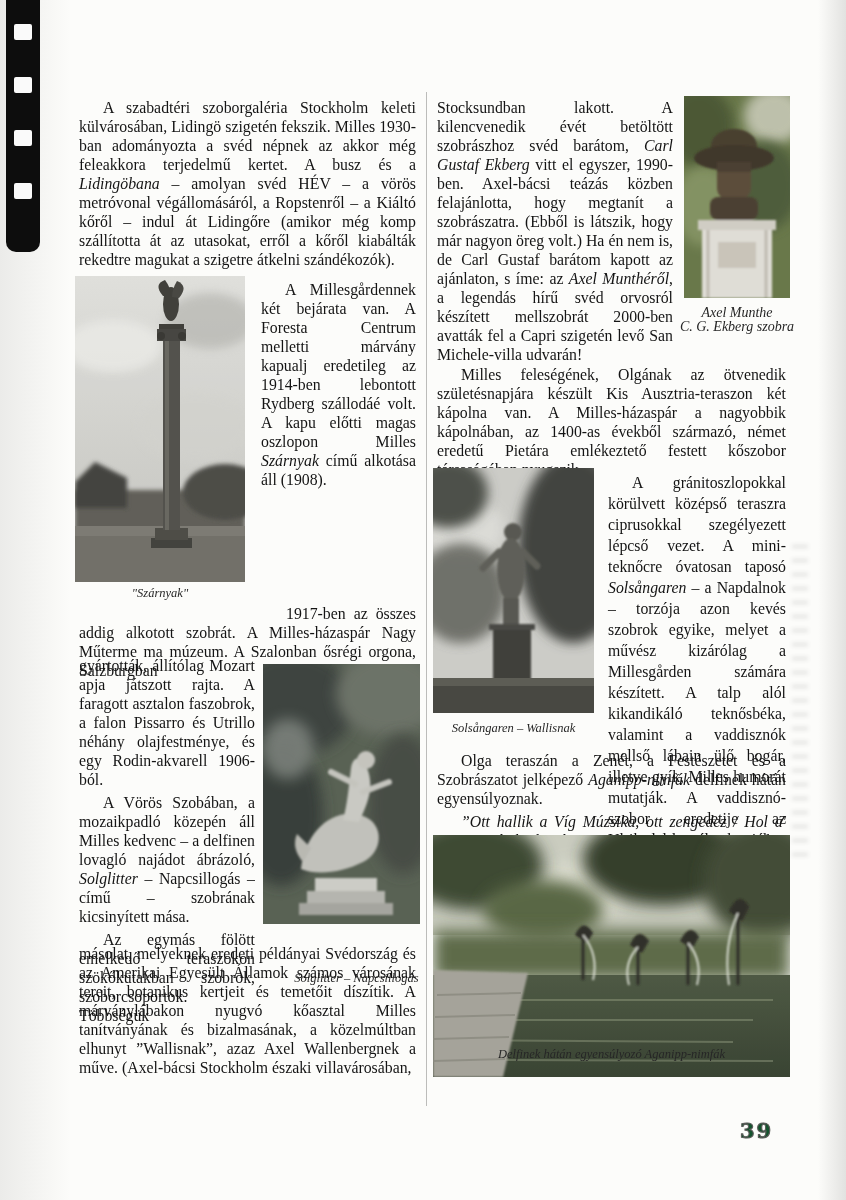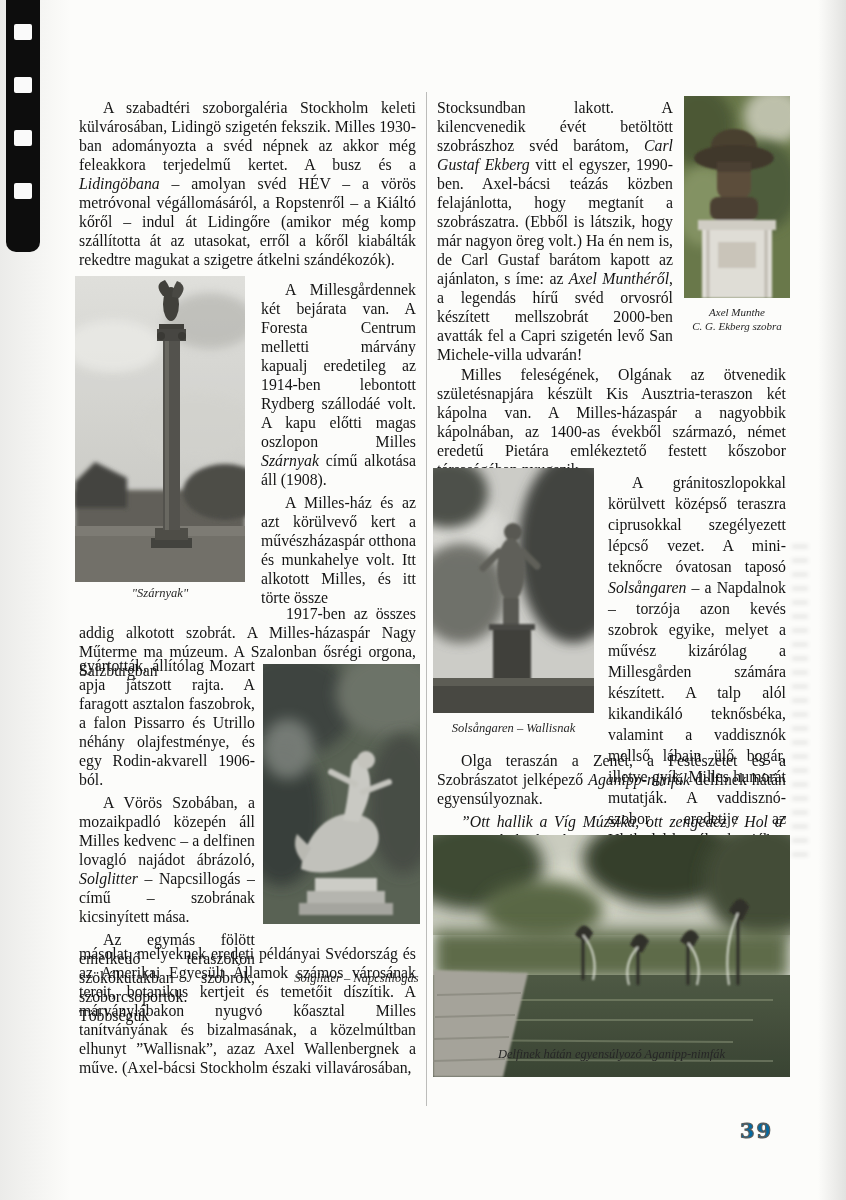--- a/index.html
+++ b/index.html
@@ -15,25 +15,25 @@
              padding-top:24px;box-sizing:border-box;gap:37px;}
   .hole{width:18px;height:16px;background:#fafafa;border-radius:2px;flex:none;}
   .divider{position:absolute;left:426px;top:92px;width:1px;height:1014px;background:#9a9a98;opacity:.65;}
   .bt{font-size:15.8px;line-height:19px;text-align:justify;hyphens:auto;-webkit-hyphens:auto;}
   .bt p{margin:4px;}
   .pind{text-indent:24px;}
   .pgap{margin-top:19px;}
   .lh21{line-height:21px;}
   .qit{font-style:italic;}
   .cap{font-style:italic;font-size:12.5px;line-height:15px;color:#262626;text-align:center;}
-  .cap-sm{font-size:11px;line-height:13.5px;}
+  .cap-sm{font-size:14px;line-height:13.5px;}
   .photo{position:absolute;overflow:hidden;}
   .photo svg{display:block;filter:blur(.4px) contrast(.93) saturate(.85);}
   .pageno{position:absolute;left:740px;top:1118px;font-family:"DejaVu Serif",serif;font-size:21px;
-          font-weight:bold;letter-spacing:2px;color:#0369a1;
+          font-weight:bold;letter-spacing:2px;color:#14532d;
           -webkit-text-stroke:1.1px #5c5c5a;text-shadow:0 0 1px #8a8a88;}
   .ghost{position:absolute;left:792px;top:545px;width:16px;height:320px;opacity:.8;
          background:repeating-linear-gradient(180deg,rgba(90,90,90,.22) 0 3px,transparent 3px 14px);
          filter:blur(2px);}
 </style>
 </head>
 <body>
 
 <div class="page">
   <div class="edge-left"></div>
@@ -86,21 +86,20 @@
       <circle cx="107" cy="60" r="4" fill="#35342e"></circle>
       <ellipse cx="96" cy="28" rx="8" ry="17" fill="#3c3b35"></ellipse>
       <path d="M88 20 Q78 8 90 4 Q96 12 96 20 Z" fill="#3c3b35"></path>
       <path d="M104 22 Q114 10 102 5 Q97 13 97 21 Z" fill="#45443e"></path>
     </svg>
   </div>
   <div class="abs cap" style="left:75px;top:586px;width:170px;">"Szárnyak"</div>
 
   <div class="abs bt" style="left:257px;top:276px;width:163px;">
     <p class="pind">A Millesgårdennek két bejárata van. A Foresta Centrum melletti márvány kapualj eredetileg az 1914-ben lebontott Rydberg szállodáé volt. A kapu előtti magas oszlopon Milles <i>Szárnyak</i> című alkotása áll (1908).</p>
-    <p class="pind pgap">A Milles-ház és az azt körülvevő kert a művészházaspár otthona és munkahelye volt. Itt alkotott Milles, és itt törte össze</p>
   </div>
 
   <div class="abs bt" style="left:75px;top:600px;width:345px;">
     <p style="text-indent:207px;">1917-ben az összes addig alkotott szobrát. A Milles-házaspár Nagy Műterme ma múzeum. A Szalonban ősrégi orgona, Salzburgban</p>
   </div>
 
   <div class="photo" style="left:263px;top:664px;width:157px;height:260px;">
     <svg width="157" height="260" viewBox="0 0 157 260" xmlns="http://www.w3.org/2000/svg">
       <defs>
         <filter id="bl2" x="-40%" y="-40%" width="180%" height="180%">

